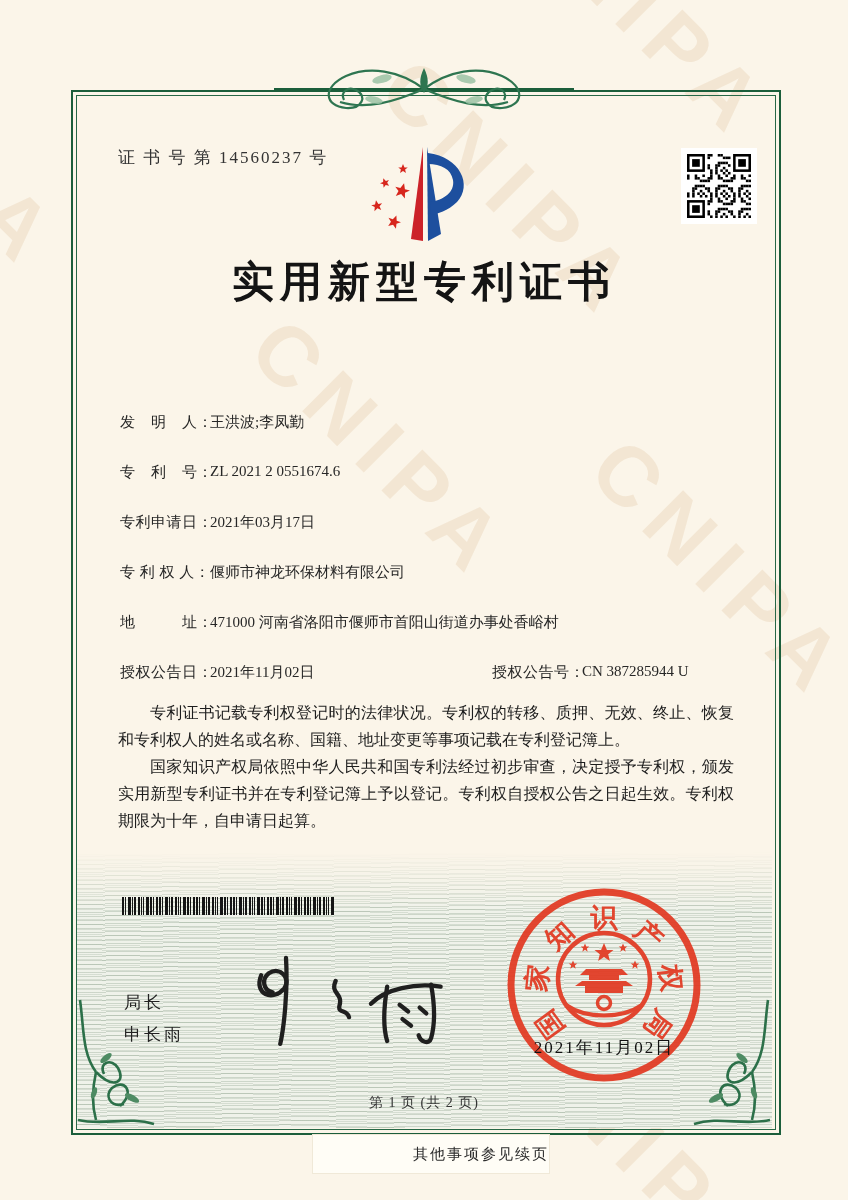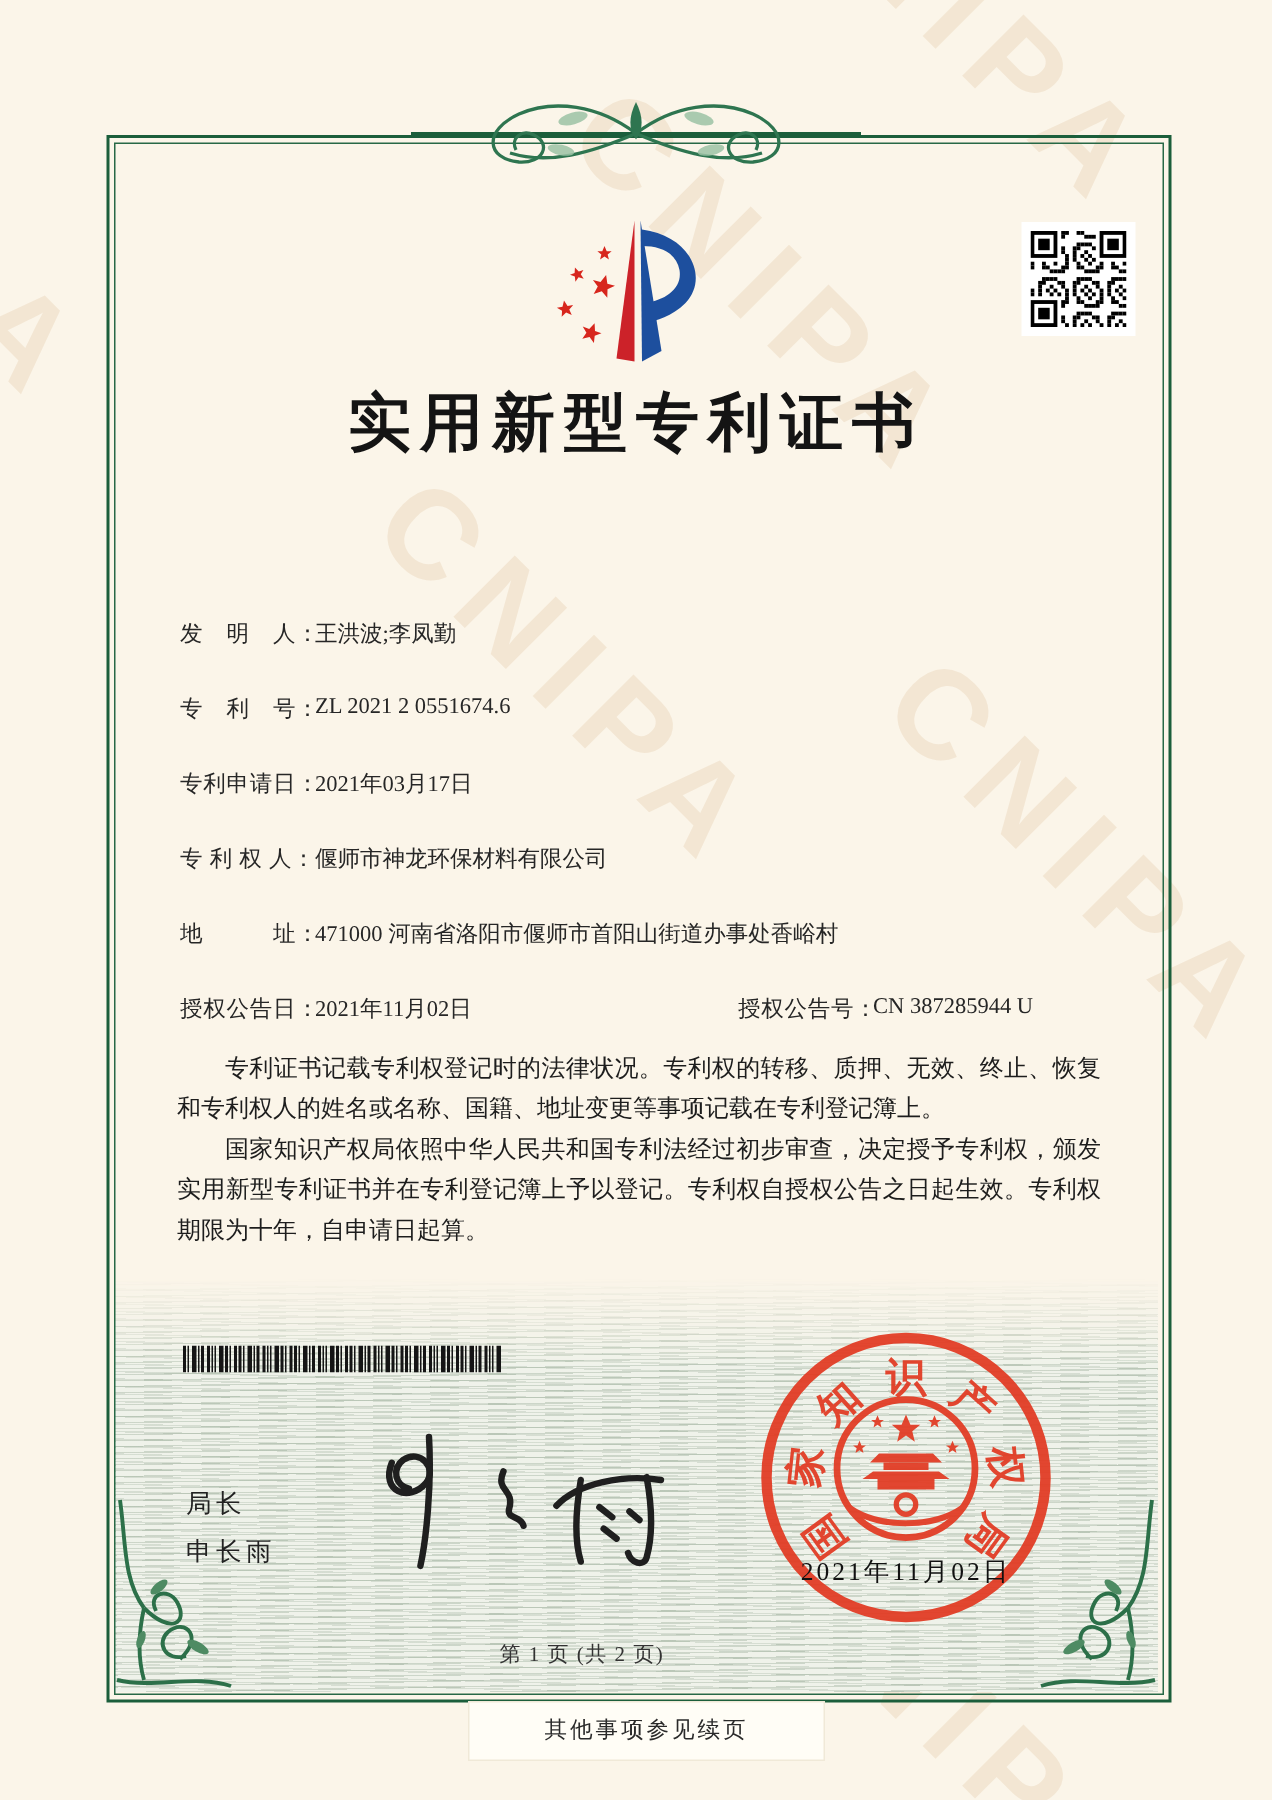--- a/index.html
+++ b/index.html
@@ -42,24 +42,24 @@
   .grant2 .val2{position:absolute;left:90px;top:0;}
 
   .body-text{position:absolute;left:118px;top:699px;width:616px;color:#1d1d1d;z-index:5;}
   .body-text p{margin:0;font-size:16px;line-height:27px;text-indent:2em;text-align:justify;
                white-space:normal;}
 
   .sans{font-family:"Liberation Sans","DejaVu Sans",sans-serif;margin-top:19px;}
   .director-title{left:124px;top:972px;font-size:17px;letter-spacing:3px;color:#222;}
   .director-name{left:124px;top:1004px;font-size:17px;letter-spacing:3px;color:#222;}
 
-  .page-no{left:0;width:776px;top:1094px;text-align:center;font-size:14px;color:#333;
+  .page-no{left:0;width:848px;top:1094px;text-align:center;font-size:14px;color:#333;
            letter-spacing:1px;}
   .note-box{left:312px;top:1134px;width:236px;height:38px;background:#fffdf6;
-            border:1px solid #f0e9d8;text-align:center;line-height:38px;font-size:15px;
+            border:1px solid #f0e9d8;text-align:right;line-height:38px;font-size:15px;
             color:#2a2a2a;letter-spacing:2px;z-index:6;}
 
   .seal-date{left:502px;top:1036px;width:204px;text-align:center;font-size:17px;
              letter-spacing:2px;color:#111;z-index:7;}
 
   svg text{font-family:"Liberation Serif","DejaVu Serif",serif;}
 </style>
 </head>
 <body>
 
@@ -120,20 +120,21 @@
       <path d="M88,74 C92,92 92,108 88,122"></path>
     </g>
     <g fill="#4e8b63">
       <ellipse cx="78" cy="60" rx="7" ry="3" transform="rotate(40 78 60)"></ellipse>
       <ellipse cx="52" cy="100" rx="8" ry="3.2" transform="rotate(-30 52 100)"></ellipse>
       <ellipse cx="90" cy="95" rx="6" ry="2.6" transform="rotate(70 90 95)"></ellipse>
     </g>
   </svg>
 
   <div id="content">
+    <div class="abs cert-no">证 书 号 第 14560237 号</div>
 
     <svg class="abs" style="left:356px;top:143px" width="132" height="112" viewBox="0 0 132 112">
       <defs>
         <path id="st" d="M0,-10L2.94,-3.09L9.51,-3.09L4.2,1.18L5.88,8.09L0,4L-5.88,8.09L-4.2,1.18L-9.51,-3.09L-2.94,-3.09Z"></path>
       </defs>
       <path d="M67,4 L55,96 L67,98 Z" fill="#cc2229"></path>
       <path d="M71,4 L72,98 L85,91 Z" fill="#1d4f9e"></path>
       <path d="M72,10 C104,14 117,42 101,59 C92,68 81,71 75,72 L74,59 C88,57 99,49 97,37 C95,26 85,21 72,21 Z" fill="#1d4f9e"></path>
       <g fill="#d7261d">
         <use href="#st" transform="translate(47,26) scale(0.5)"></use>

